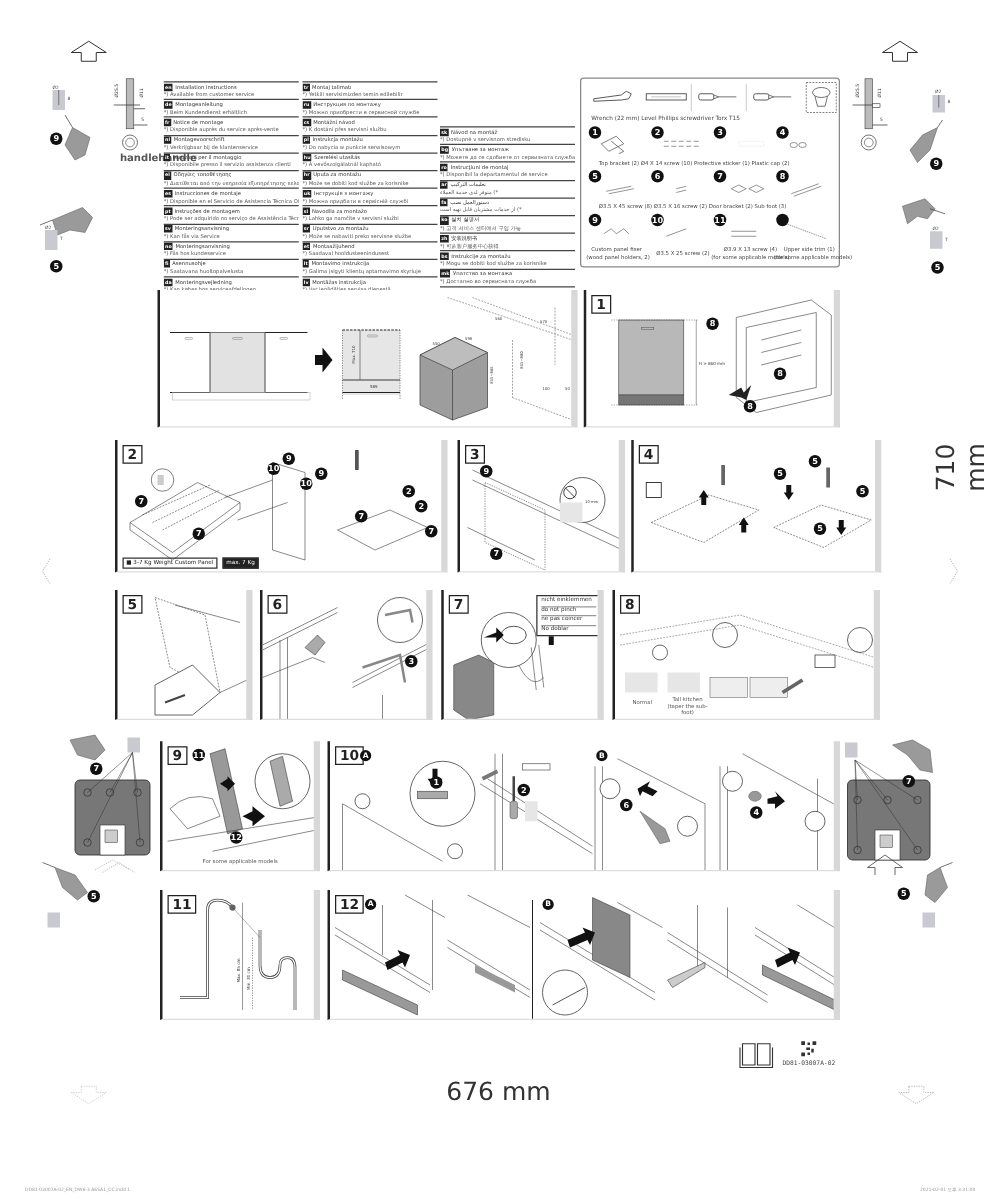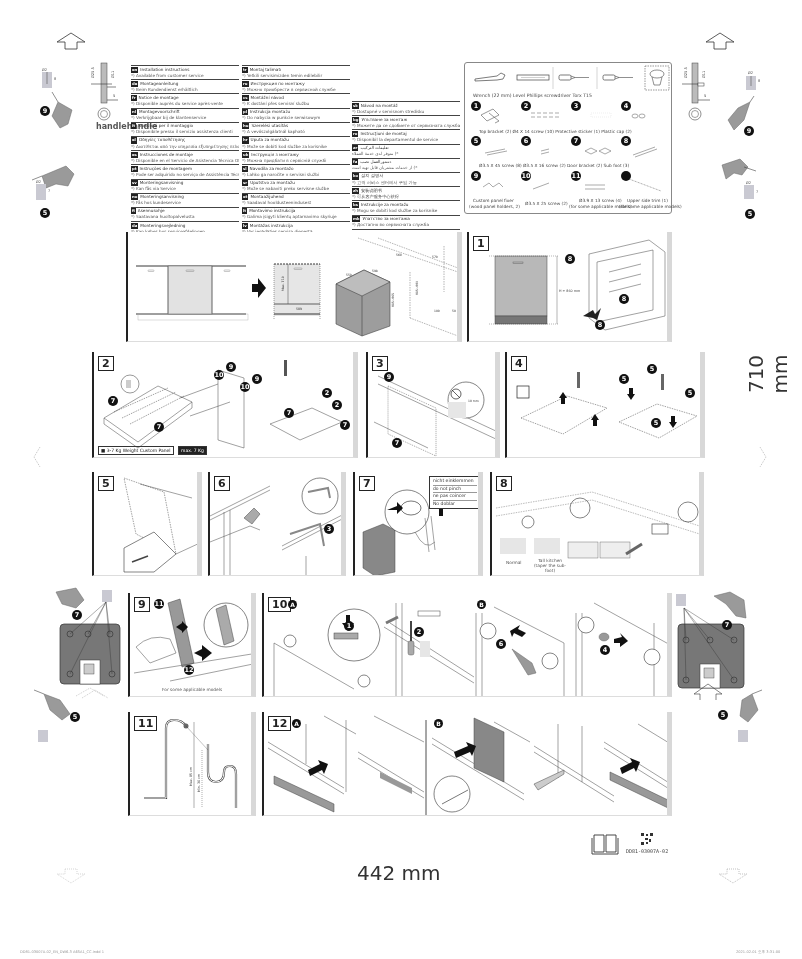--- a/index.html
+++ b/index.html
@@ -664,21 +664,21 @@
   <rect x="0" y="0" width="3" height="3" fill="#333"></rect>
     <rect x="9" y="0" width="3" height="3" fill="#333"></rect>
     <rect x="0" y="9" width="3" height="3" fill="#333"></rect>
   <rect x="5" y="1" width="2" height="2" fill="#333"></rect>
     <rect x="4" y="5" width="3" height="2" fill="#333"></rect>
     <rect x="8" y="6" width="2" height="3" fill="#333"></rect>
     <rect x="5" y="9" width="2" height="2" fill="#333"></rect>
 </svg>
 <div class="abs" style="left:626px;top:848px;font-size:5px;color:#444;font-family:'DejaVu Sans Mono',monospace;">DD81-03007A-02</div>
 
-<div class="dim-text" style="left:357px;top:861px;">442 mm</div>
+<div class="dim-text" style="left:357px;top:861px;">676 mm</div>
 
 <svg class="abs" style="left:718px;top:868px;" width="30" height="16" viewBox="0 0 30 16">
   <path d="M9 1 L21 1 L21 6 L29 6 L15 15 L1 6 L9 6 Z" fill="none" stroke="#999" stroke-width="0.6" stroke-dasharray="1 1"></path>
 </svg>
 <svg class="abs" style="left:56px;top:868px;" width="30" height="16" viewBox="0 0 30 16">
   <path d="M9 1 L21 1 L21 6 L29 6 L15 15 L1 6 L9 6 Z" fill="none" stroke="#bbb" stroke-width="0.6" stroke-dasharray="1 1"></path>
 </svg>
 <svg class="abs" style="left:80px;top:688px;" width="30" height="14" viewBox="0 0 30 14">
   <path d="M2 10 L15 2 L28 10" fill="none" stroke="#aaa" stroke-width="0.6" stroke-dasharray="1 1"></path>
 </svg>

